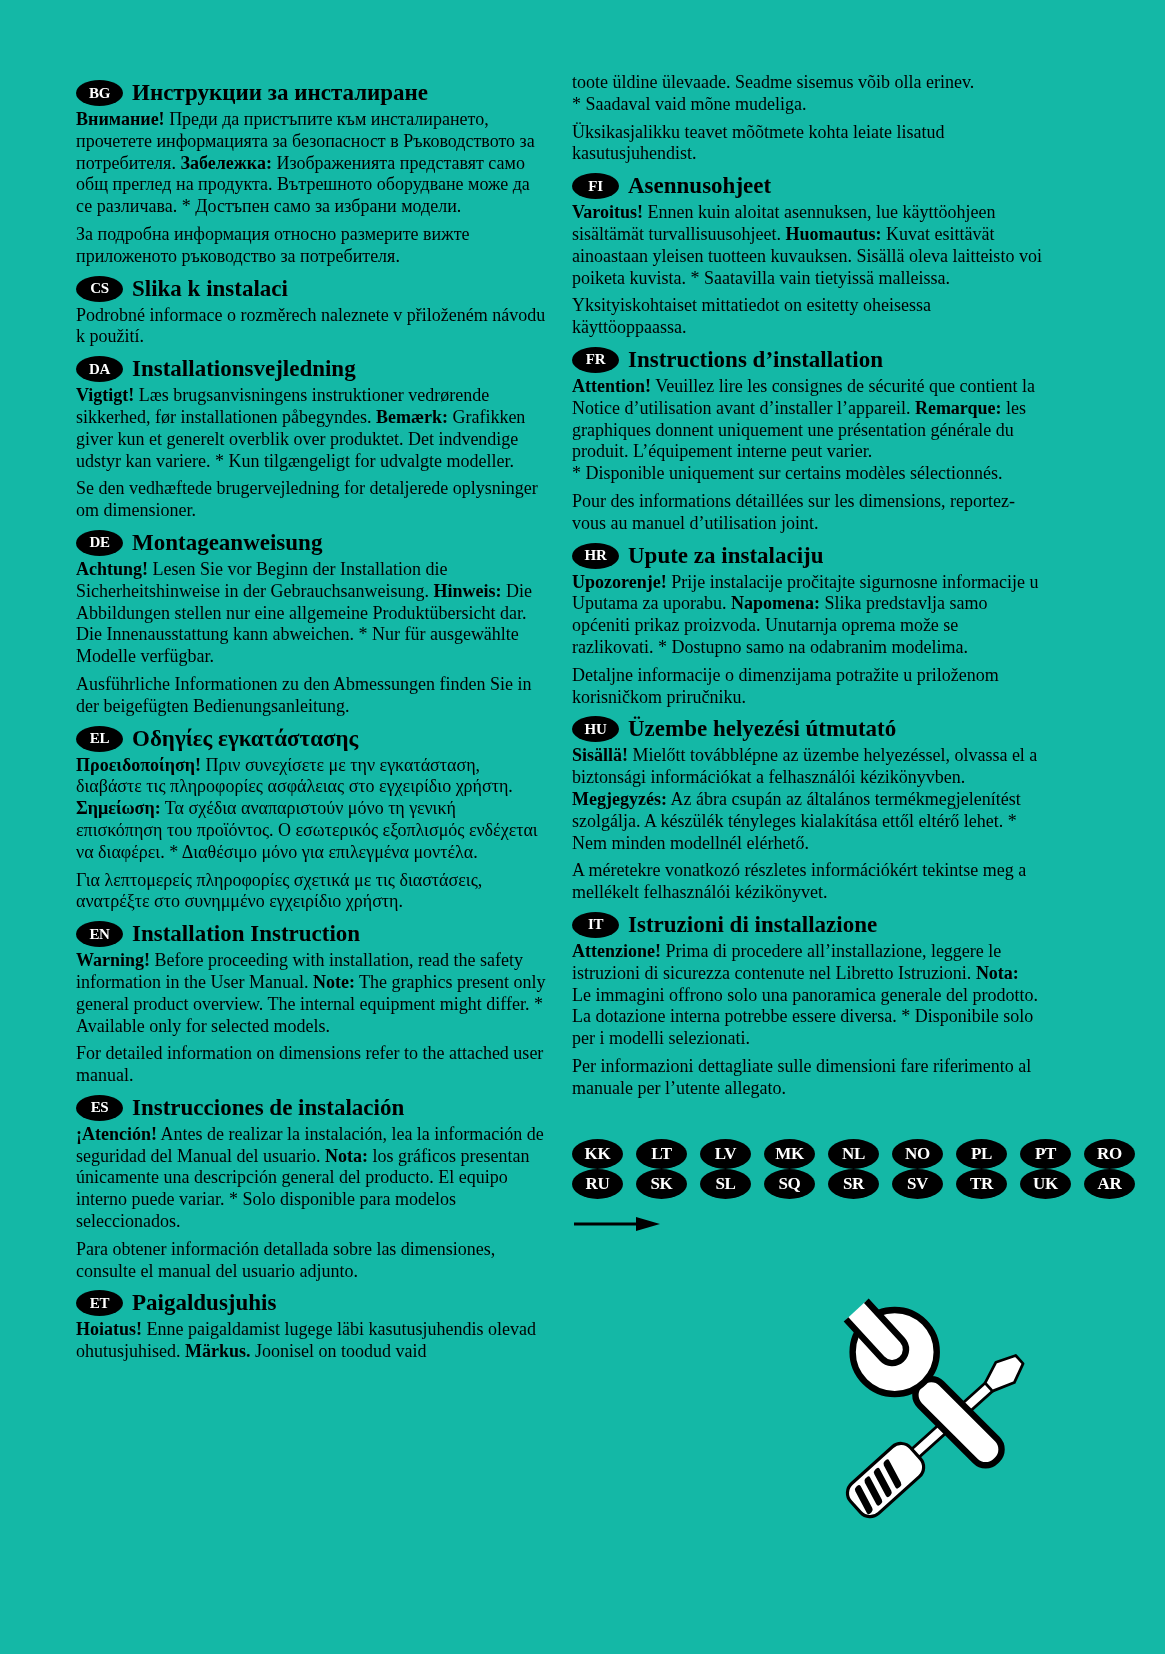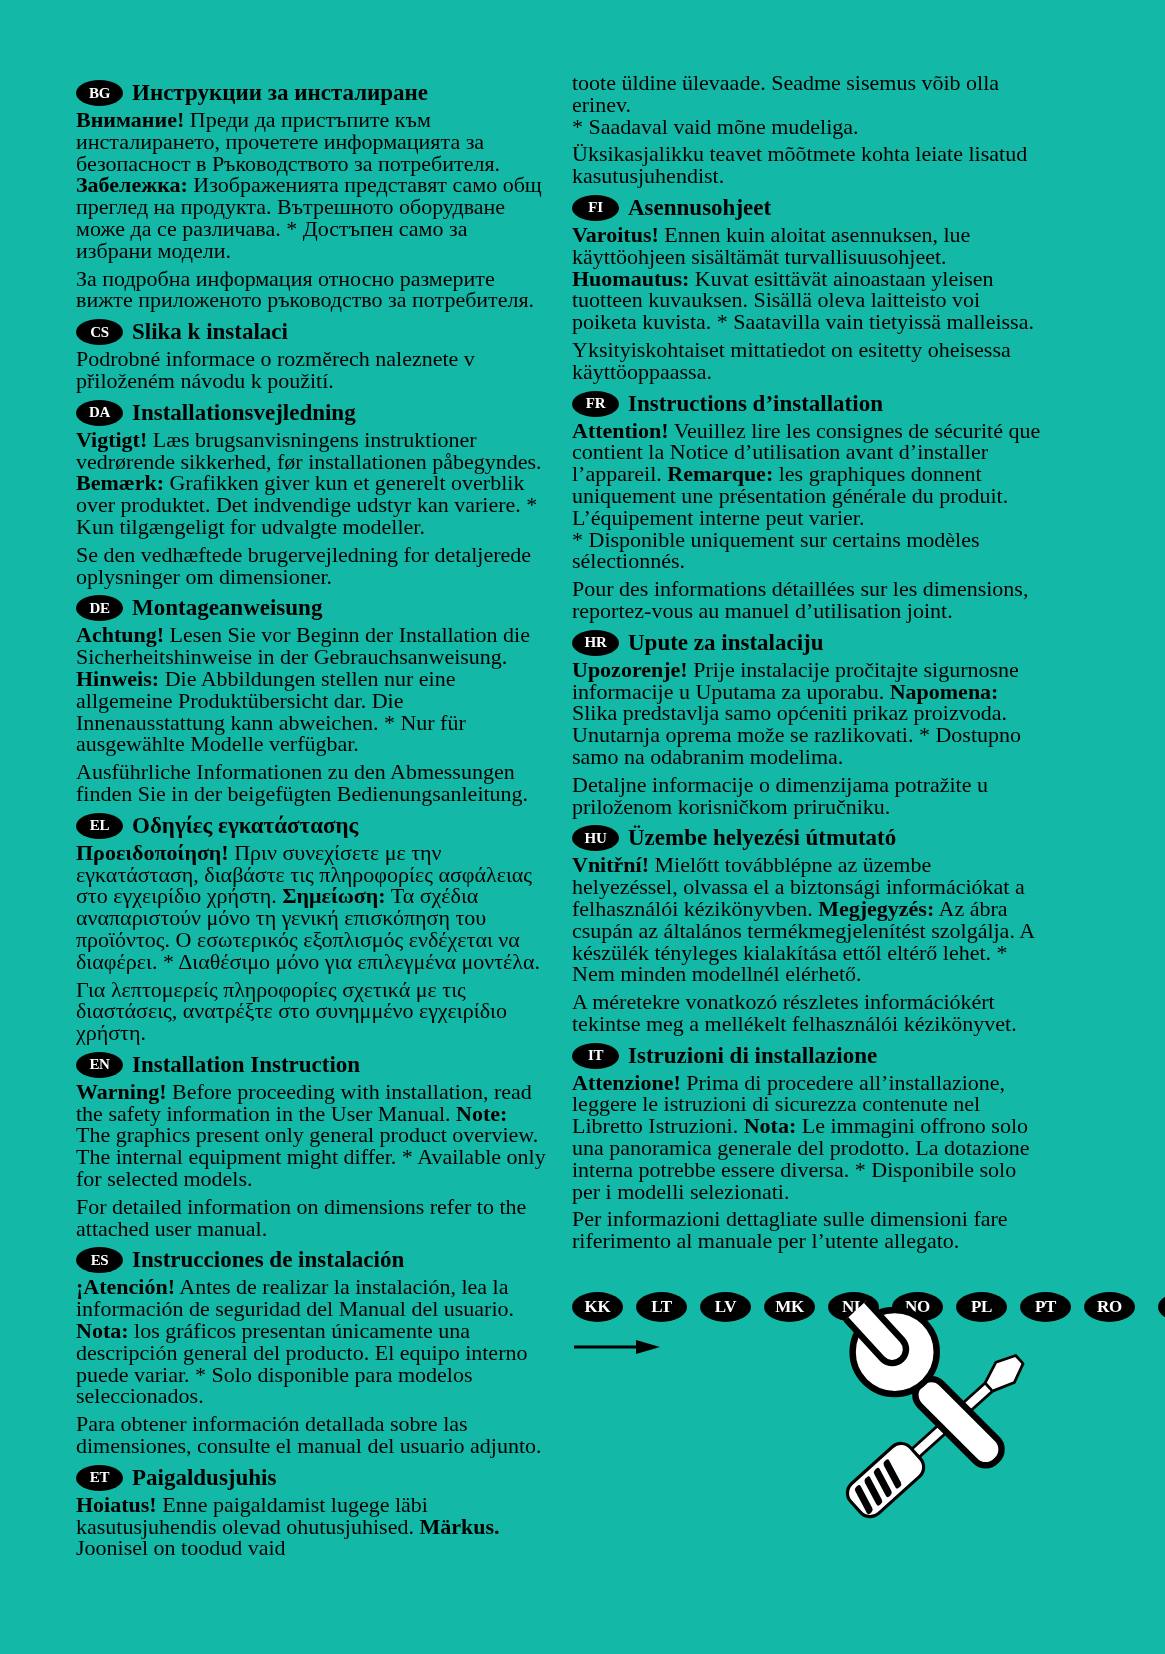--- a/index.html
+++ b/index.html
@@ -17,26 +17,26 @@
   .badge {
     background:#000; color:#fff; font-weight:bold;
     border-radius:50%;
     display:inline-flex; align-items:center; justify-content:center;
     min-width:41px; height:26px; padding:0 3px;
     font-size:15px; letter-spacing:-0.3px;
     flex:0 0 auto;
   }
   .sec-title { font-weight:bold; font-size:23px; line-height:26px; }
   .para {
-    font-size:22px; line-height:21.8px;
+    font-size:18px; line-height:21.8px;
     margin:0 0 6px 0;
     white-space:pre-line;
   }
   .para b { font-weight:bold;text-align:right; }
-  .badge-grid { margin-top:40px; display:flex; flex-direction:row; gap:23px; }
+  .badge-grid { margin-top:40px; display:flex; flex-direction:column; gap:0; }
   .badge-row { display:flex; gap:13px; }
   .badge-lg { min-width:45px; height:30px; font-size:17px; }
   .arrow-wrap { margin-top:16px; }
   .tools-wrap { position:absolute; left:838px; top:1282px; }
 </style>
 </head>
 <body>
 
 <div class="page">
   <div class="cols">
@@ -134,21 +134,21 @@
             <span class="sec-title">Upute za instalaciju</span>
           </div>
           <p class="para"><b>Upozorenje!</b> Prije instalacije pročitajte sigurnosne informacije u Uputama za uporabu. <b>Napomena:</b> Slika predstavlja samo općeniti prikaz proizvoda. Unutarnja oprema može se razlikovati. * Dostupno samo na odabranim modelima.</p>
           <p class="para">Detaljne informacije o dimenzijama potražite u priloženom korisničkom priručniku.</p>
         </div>
         <div class="section">
           <div class="sec-head">
             <span class="badge">HU</span>
             <span class="sec-title">Üzembe helyezési útmutató</span>
           </div>
-          <p class="para"><b>Vnitřní!</b> Mielőtt továbblépne az üzembe helyezéssel, olvassa el a biztonsági információkat a felhasználói kézikönyvben. <b>Megjegyzés:</b> Az ábra csupán az általános termékmegjelenítést szolgálja. A készülék tényleges kialakítása ettől eltérő lehet. * Nem minden modellnél elérhető.</p>
+          <p class="para"><b>Sisällä!</b> Mielőtt továbblépne az üzembe helyezéssel, olvassa el a biztonsági információkat a felhasználói kézikönyvben. <b>Megjegyzés:</b> Az ábra csupán az általános termékmegjelenítést szolgálja. A készülék tényleges kialakítása ettől eltérő lehet. * Nem minden modellnél elérhető.</p>
           <p class="para">A méretekre vonatkozó részletes információkért tekintse meg a mellékelt felhasználói kézikönyvet.</p>
         </div>
         <div class="section">
           <div class="sec-head">
             <span class="badge">IT</span>
             <span class="sec-title">Istruzioni di installazione</span>
           </div>
           <p class="para"><b>Attenzione!</b> Prima di procedere all’installazione, leggere le istruzioni di sicurezza contenute nel Libretto Istruzioni. <b>Nota:</b> Le immagini offrono solo una panoramica generale del prodotto. La dotazione interna potrebbe essere diversa. * Disponibile solo per i modelli selezionati.</p>
           <p class="para">Per informazioni dettagliate sulle dimensioni fare riferimento al manuale per l’utente allegato.</p>
         </div>

